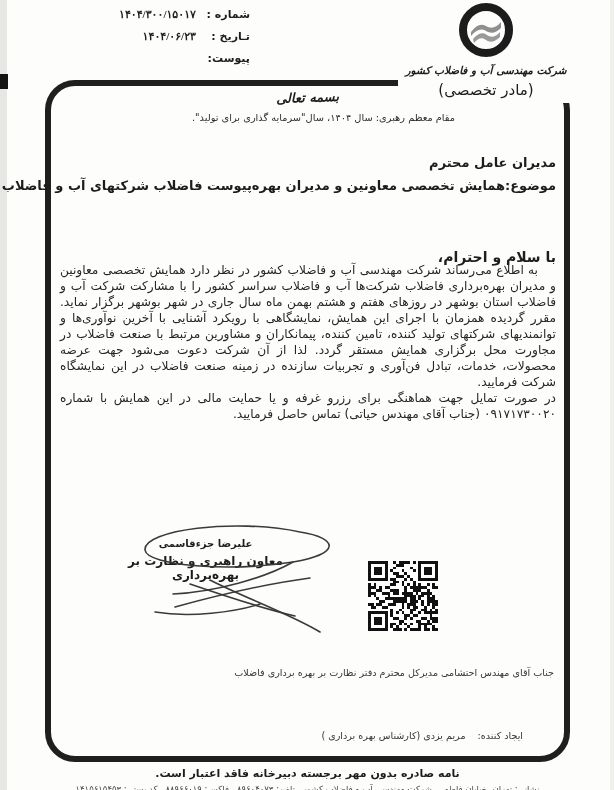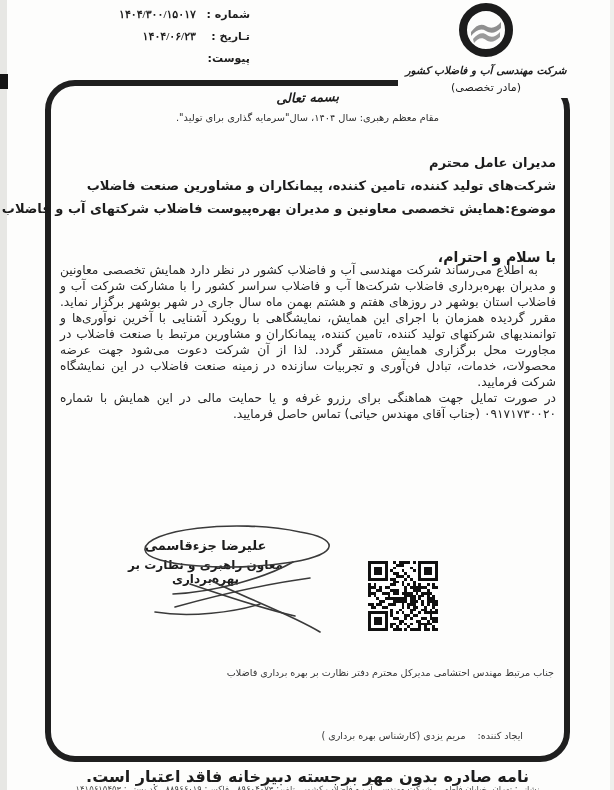--- a/index.html
+++ b/index.html
@@ -12,41 +12,41 @@
   .edge-right{right:0;top:0;width:4px;height:790px;background:#efefec;}
   .edge-mark{left:0;top:74px;width:8px;height:15px;background:#141414;}
   
   .meta{right:364px;top:8px;direction:rtl;font-weight:bold;font-size:11px;}
   .meta-row{display:flex;align-items:baseline;height:22px;}
   .meta-label{width:54px;}
   .meta-value{width:112px;text-align:right;direction:ltr;font-family:Liberation Serif, serif;}
   
   .logo-block{left:398px;top:2px;width:176px;text-align:center;background:#fdfdfc;z-index:3;padding-bottom:4px;}
   .org-name{font-weight:bold;font-size:10.5px;margin-top:2px;font-style:italic;}
-  .org-sub{font-size:11px;margin-top:5px;}
+  .org-sub{font-size:15px;margin-top:5px;}
   
   .frame{left:45px;top:80px;width:513px;height:670px;border:6px solid #1f1f1f;border-radius:30px;z-index:1;}
   .bismillah{left:45px;top:90px;width:525px;text-align:center;font-size:13px;font-weight:bold;
              font-style:italic;transform:rotate(-2deg);z-index:2;}
-  .slogan{left:45px;top:112px;width:525px;text-align:center;font-size:9.8px;color:#2c2c2c;z-index:2;}
+  .slogan{left:45px;top:112px;width:525px;text-align:center;font-size:9.8px;color:#2c2c2c;z-index:2;padding-left:16px;}
   .recipient{right:58px;top:151px;text-align:right;font-weight:bold;font-size:13px;line-height:23px;z-index:2;}
   .salutation{right:58px;top:249px;font-weight:bold;font-size:14px;z-index:2;}
   .bodytext{left:60px;right:58px;top:262px;text-align:justify;font-size:12.2px;line-height:16px;color:#262626;z-index:2;}
   .bodytext p{margin:0;}
   .bodytext p.indent{text-indent:18px;}
   
   .signer{left:108px;top:538px;width:195px;text-align:center;font-weight:bold;z-index:2;}
-  .signer-name{font-size:13px;}
+  .signer-name{font-size:10px;}
   .signer-title{font-size:12px;margin-top:5px;}
   .sig-svg{left:95px;top:512px;z-index:4;}
   .qr{left:368px;top:561px;width:70px;height:70px;z-index:2;}
   .cc-line{right:60px;top:667px;font-size:9.6px;color:#333;z-index:2;}
   .creator-line{right:91px;top:705px;font-size:9.6px;color:#333;z-index:2;margin-top:25px;}
   .creator-line .gap{display:inline-block;width:12px;}
-  .validity{left:45px;top:767px;width:525px;text-align:center;font-weight:bold;font-size:16px;}
+  .validity{left:45px;top:767px;width:525px;text-align:center;font-weight:bold;font-size:11px;}
   .addr-clip{left:45px;top:784px;width:525px;text-align:center;font-size:8.5px;color:#4a4a4a;
              height:6px;overflow:hidden;line-height:11px;}
 </style>
 </head>
 <body>
 
 <div class="page">
 
   <div class="abs edge-left"></div>
   <div class="abs edge-right"></div>
@@ -77,21 +77,20 @@
     <div class="org-sub rtl">(مادر تخصصی)</div>
   </div>
 
   <div class="abs frame"></div>
 
   <div class="abs bismillah rtl">بسمه تعالی</div>
   <div class="abs slogan rtl">مقام معظم رهبری: سال ۱۴۰۴، سال"سرمایه گذاری برای تولید".</div>
 
   <div class="abs recipient rtl">
     <div>مدیران عامل محترم</div>
-    <div>شرکت‌های تولید کننده، تامین کننده، پیمانکاران و مشاورین صنعت فاضلاب</div>
     <div>موضوع:همایش تخصصی معاونین و مدیران بهره‌پیوست فاضلاب شرکتهای آب و فاضلاب</div>
   </div>
 
   <div class="abs salutation rtl">با سلام و احترام،</div>
 
   <div class="abs bodytext rtl">
     <p class="indent">به اطلاع می‌رساند شرکت مهندسی آب و فاضلاب کشور در نظر دارد همایش تخصصی معاونین و مدیران بهره‌برداری فاضلاب شرکت‌ها آب و فاضلاب سراسر کشور را با مشارکت شرکت آب و فاضلاب استان بوشهر در روزهای هفتم و هشتم بهمن ماه سال جاری در شهر بوشهر برگزار نماید. مقرر گردیده همزمان با اجرای این همایش، نمایشگاهی با رویکرد آشنایی با آخرین نوآوری‌ها و توانمندیهای شرکتهای تولید کننده، تامین کننده، پیمانکاران و مشاورین مرتبط با صنعت فاضلاب در مجاورت محل برگزاری همایش مستقر گردد. لذا از آن شرکت دعوت می‌شود جهت عرضه محصولات، خدمات، تبادل فن‌آوری و تجربیات سازنده در زمینه صنعت فاضلاب در این نمایشگاه شرکت فرمایید.</p>
     <p>در صورت تمایل جهت هماهنگی برای رزرو غرفه و یا حمایت مالی در این همایش با شماره ۰۹۱۷۱۷۳۰۰۲۰ (جناب آقای مهندس حیاتی) تماس حاصل فرمایید.</p>
   </div>
 
@@ -333,21 +332,21 @@
       <rect x="1" y="1" width="5" height="5" fill="#fff"></rect>
       <rect x="2" y="2" width="3" height="3" fill="#111"></rect>
       <rect x="18" y="0" width="7" height="7" fill="#111"></rect>
       <rect x="19" y="1" width="5" height="5" fill="#fff"></rect>
       <rect x="20" y="2" width="3" height="3" fill="#111"></rect>
       <rect x="0" y="18" width="7" height="7" fill="#111"></rect>
       <rect x="1" y="19" width="5" height="5" fill="#fff"></rect>
       <rect x="2" y="20" width="3" height="3" fill="#111"></rect>
     </svg>
 
-  <div class="abs cc-line rtl">جناب مرتبط مهندس احتشامی مدیرکل محترم دفتر نظارت بر بهره برداری فاضلاب</div>
+  <div class="abs cc-line rtl">جناب آقای مهندس احتشامی مدیرکل محترم دفتر نظارت بر بهره برداری فاضلاب</div>
   <div class="abs creator-line rtl">
     <span>ایجاد کننده:</span><span class="gap"></span><span>مریم یزدی (کارشناس بهره برداری )</span>
   </div>
 
   <div class="abs validity rtl">نامه صادره بدون مهر برجسته دبیرخانه فاقد اعتبار است.</div>
   <div class="abs addr-clip rtl">نشانی: تهران، خیابان فاطمی، شرکت مهندسی آب و فاضلاب کشور ـ تلفن: ۸۹۶۰۴۰۷۳ ـ فاکس: ۸۸۹۶۶۰۱۹ ـ کد پستی: ۱۴۱۵۶۱۵۴۵۳</div>
 
 </div>
 
 </body></html>

